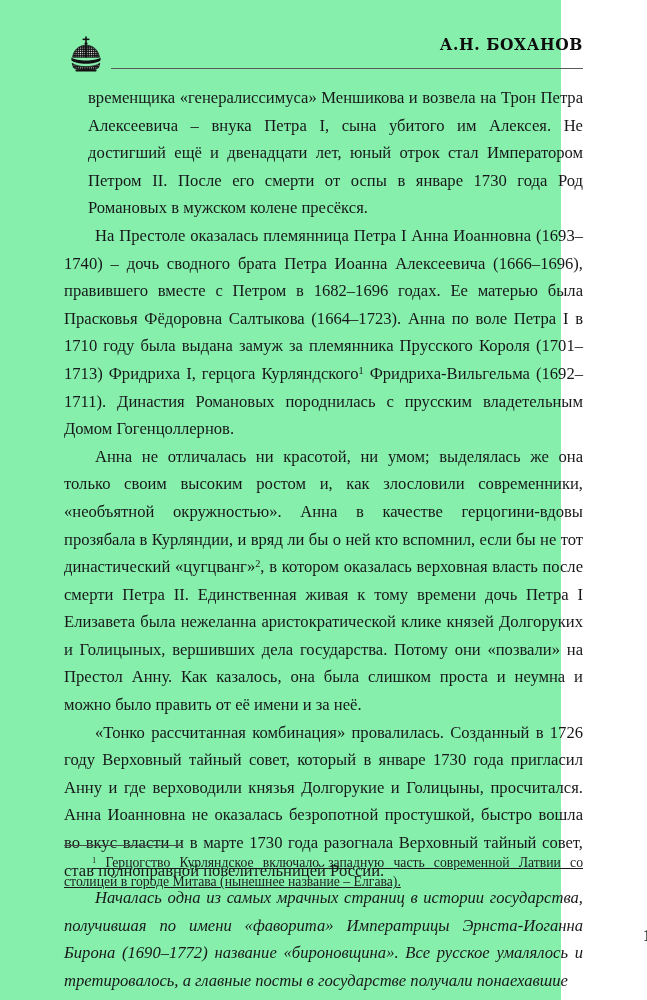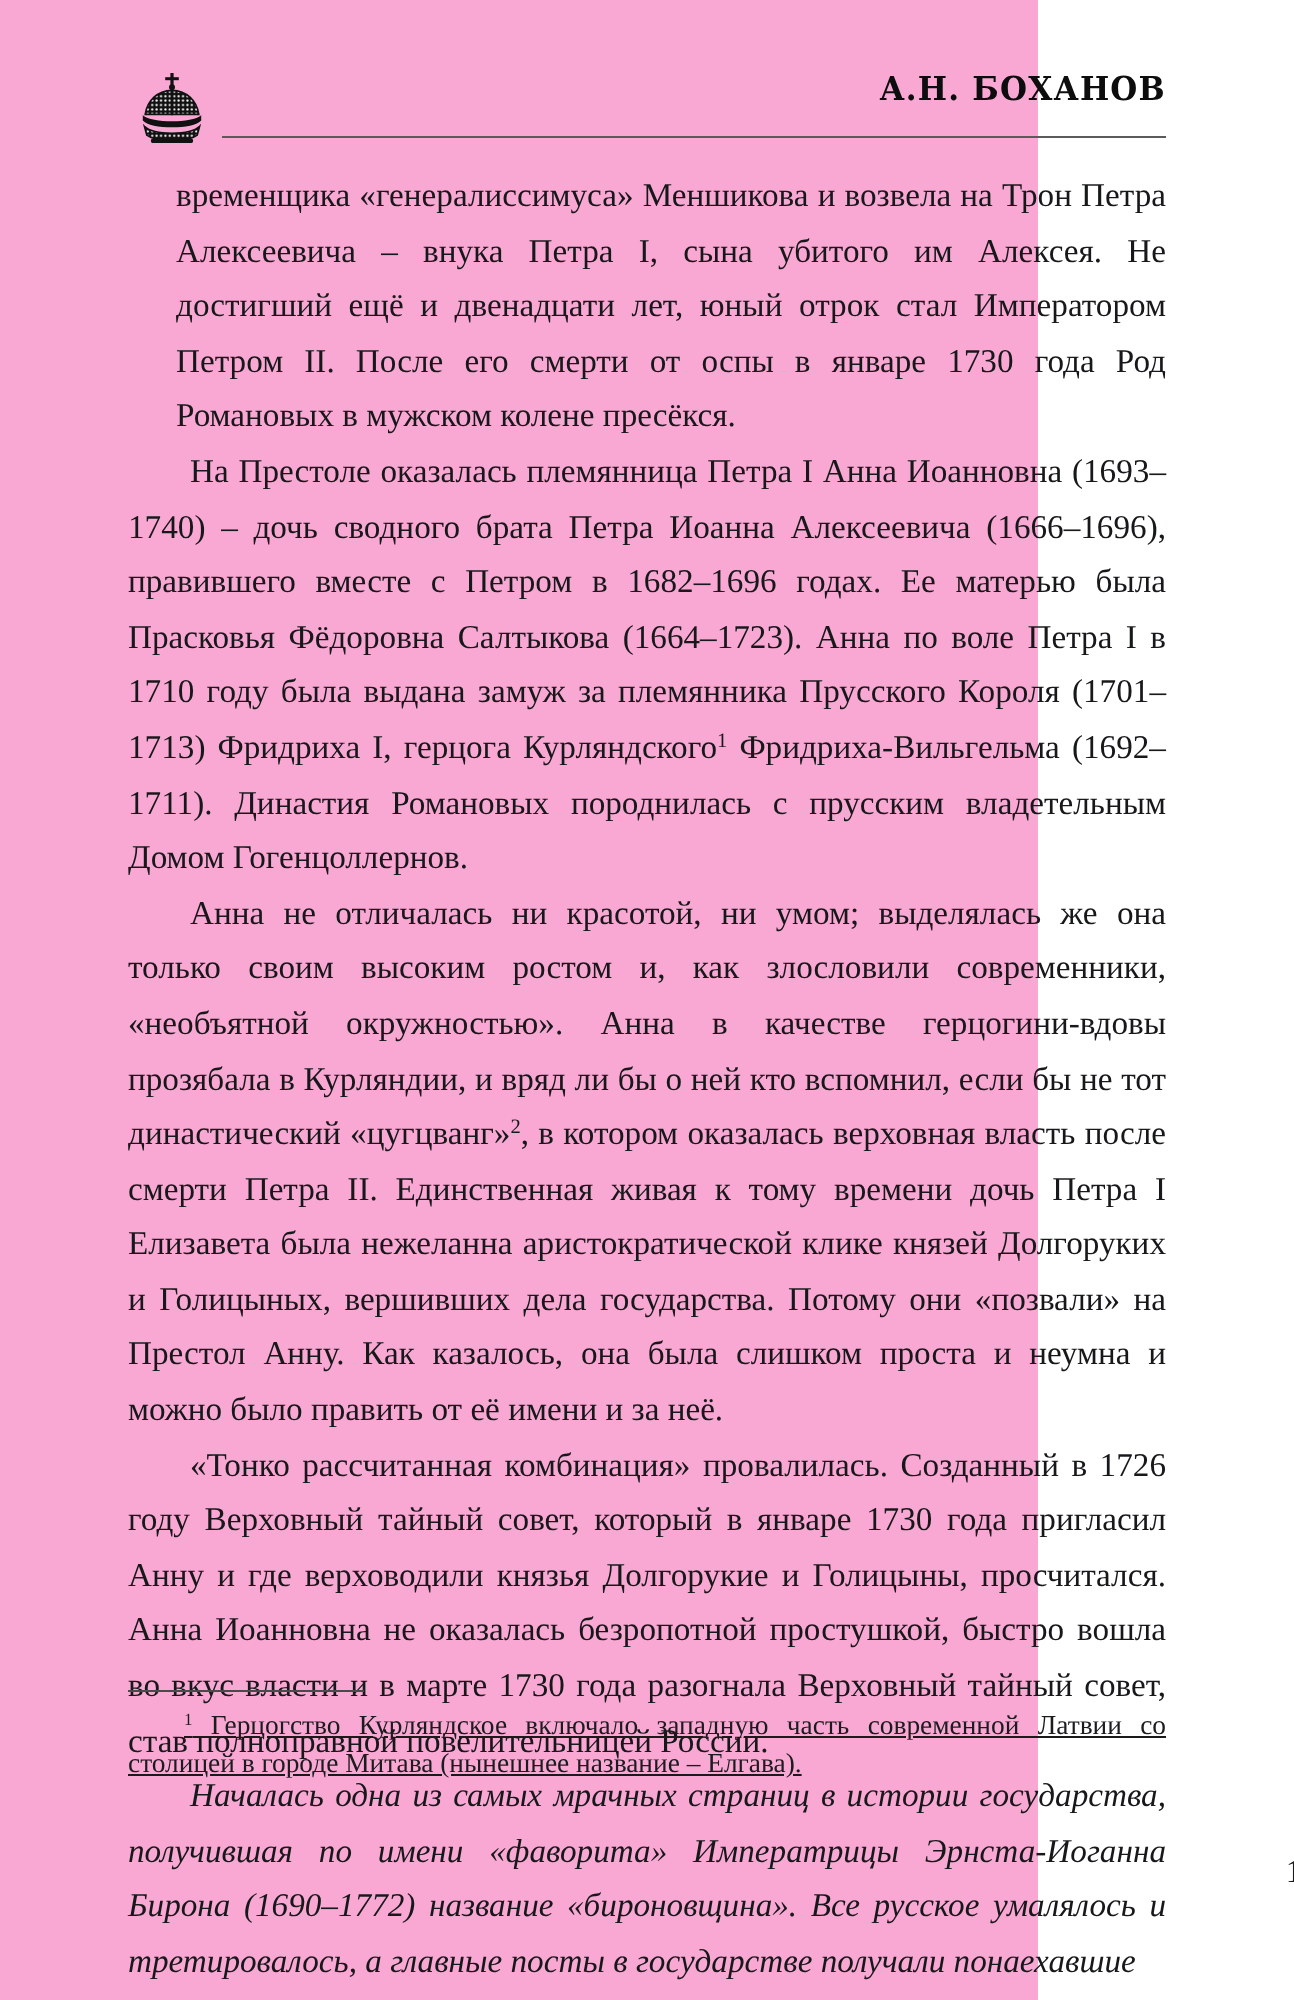--- a/index.html
+++ b/index.html
@@ -12,25 +12,25 @@
     width: 647px;
     height: 1000px;
     overflow: hidden;
     font-family: "Liberation Serif", "DejaVu Serif", serif;
     color: #1a1a1a;
     -webkit-font-smoothing: antialiased;
   }
 
   .page {
     position: relative;
-    width: 519px;
+    width: 561px;
     height: 1000px;
     box-sizing: border-box;
     padding: 0;
-    background: #f9a8d4;
+    background: #86efac;
   }
 
   
   .running-head {
     position: absolute;
     left: 64px;
     top: 36px;
     width: 519px;
     height: 36px;
   }

